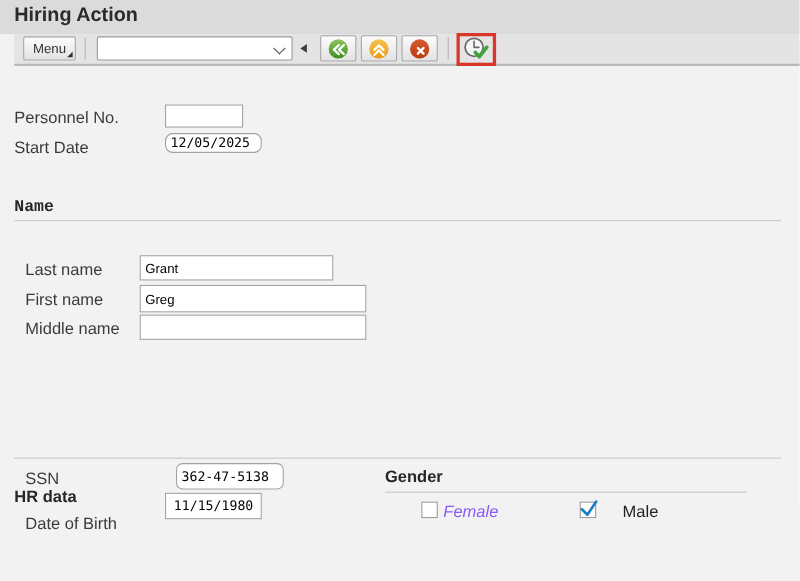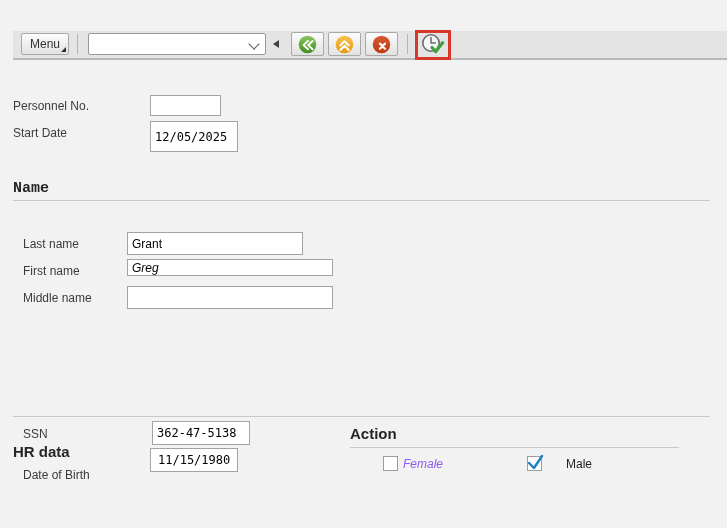--- a/index.html
+++ b/index.html
@@ -26,50 +26,53 @@
   .combo-chev{position:absolute;right:7px;top:6px;width:7px;height:7px;
               border-right:1.6px solid #5f5f5f;border-bottom:1.6px solid #5f5f5f;transform:rotate(45deg);}
   .collapse-tri{position:absolute;left:260px;top:9px;width:0;height:0;
                 border-top:4px solid transparent;border-bottom:4px solid transparent;border-right:6px solid #3f3f3f;}
   .ico-btn{top:1px;width:33px;height:24px;}
   .btn-back{left:278px;} .btn-exit{left:315px;} .btn-cancel{left:352px;}
   .exec-wrap{position:absolute;left:402px;top:-1px;width:36px;height:30px;box-sizing:border-box;
              border:3px solid #d8372a;display:flex;align-items:center;justify-content:center;background:transparent;}
 
   
-  .lbl{position:absolute;font-size:12px;color:#3b3b3b;}
+  .lbl{position:absolute;font-size:15px;color:#3b3b3b;}
   .sec-hdr{position:absolute;font-size:15px;font-weight:bold;color:#262626;}
   .sec-line{position:absolute;height:1px;background:#c9c9c9;}
   .inp{position:absolute;box-sizing:border-box;background:#fff;border:1px solid #a3a3a3;
        font-family:"Liberation Sans",sans-serif;font-size:12px;color:#000;padding:2px 4px;outline:none;}
   .inp-mono{font-family:"DejaVu Sans Mono",monospace;font-size:12px;letter-spacing:0;}
 
   .pers-lbl{left:13px;top:99px;} .pers-inp{left:150px;top:95px;width:71px;height:21px;}
-  .sd-lbl{left:13px;top:126px;}  .sd-inp{left:150px;top:121px;width:88px;height:31px;}
+  .sd-lbl{left:13px;top:126px;}  .sd-inp{left:150px;top:121px;width:88px;height:18px;border-radius:7px;}
 
   .name-hdr{left:13px;top:180px;font-family:Liberation Mono, monospace;} .name-line{left:13px;top:200px;width:697px;}
   .ln-lbl{left:23px;top:237px;text-align:center;} .ln-inp{left:127px;top:232px;width:176px;height:23px;}
-  .fn-lbl{left:23px;top:264px;} .fn-inp{left:127px;top:259px;width:206px;height:17px;font-style:italic;}
+  .fn-lbl{left:23px;top:264px;} .fn-inp{left:127px;top:259px;width:206px;height:25px;}
   .mn-lbl{left:23px;top:291px;} .mn-inp{left:127px;top:286px;width:206px;height:23px;}
 
   .hr-hdr{left:13px;top:407px;margin-top:36px;} .hr-line{left:13px;top:416px;width:697px;}
-  .ssn-lbl{left:23px;top:427px;} .ssn-inp{left:152px;top:421px;width:98px;height:24px;}
+  .ssn-lbl{left:23px;top:427px;} .ssn-inp{left:160px;top:421px;width:98px;height:24px;border-radius:6px;}
   .dob-lbl{left:23px;top:468px;} .dob-inp{left:150px;top:448px;width:88px;height:24px;padding-left:7px;}
 
   .gen-hdr{left:350px;top:425px;} .gen-line{left:350px;top:447px;width:329px;}
   .chk{position:absolute;width:15px;height:15px;box-sizing:border-box;background:#fff;border:1px solid #9c9c9c;}
   .chk svg{position:absolute;left:-1px;top:-3px;overflow:visible;}
   .f-chk{left:383px;top:456px;} .f-lbl{left:403px;top:457px;color:#8b5cf6;font-style:italic;}
   .m-chk{left:527px;top:456px;} .m-lbl{left:546px;top:457px;color:#222;margin-left:20px;}
 </style>
 </head>
 <body>
 
 <div class="app">
 
+  <div class="titlebar">
+    <div class="title">Hiring Action</div>
+  </div>
 
   <div class="toolbar">
     <div class="tb-btn menu-btn">
       <span>Menu</span>
       <span class="menu-caret"></span>
     </div>
     <div class="tb-sep sep1"></div>
 
     <div class="combo">
       <input value="" style="">
@@ -148,21 +151,21 @@
 
   <div class="sec-hdr hr-hdr">HR data</div>
   <div class="sec-line hr-line"></div>
 
   <div class="lbl ssn-lbl">SSN</div>
   <input class="inp inp-mono ssn-inp" value="362-47-5138" style="">
 
   <div class="lbl dob-lbl">Date of Birth</div>
   <input class="inp inp-mono dob-inp" value="11/15/1980" style="">
 
-  <div class="sec-hdr gen-hdr">Action</div>
+  <div class="sec-hdr gen-hdr">Gender</div>
   <div class="sec-line gen-line"></div>
 
   <div class="chk f-chk">
     
   </div>
   <div class="lbl f-lbl">Female</div>
 
   <div class="chk m-chk">
     <span>
       <svg width="17" height="17" viewBox="0 0 17 17">

